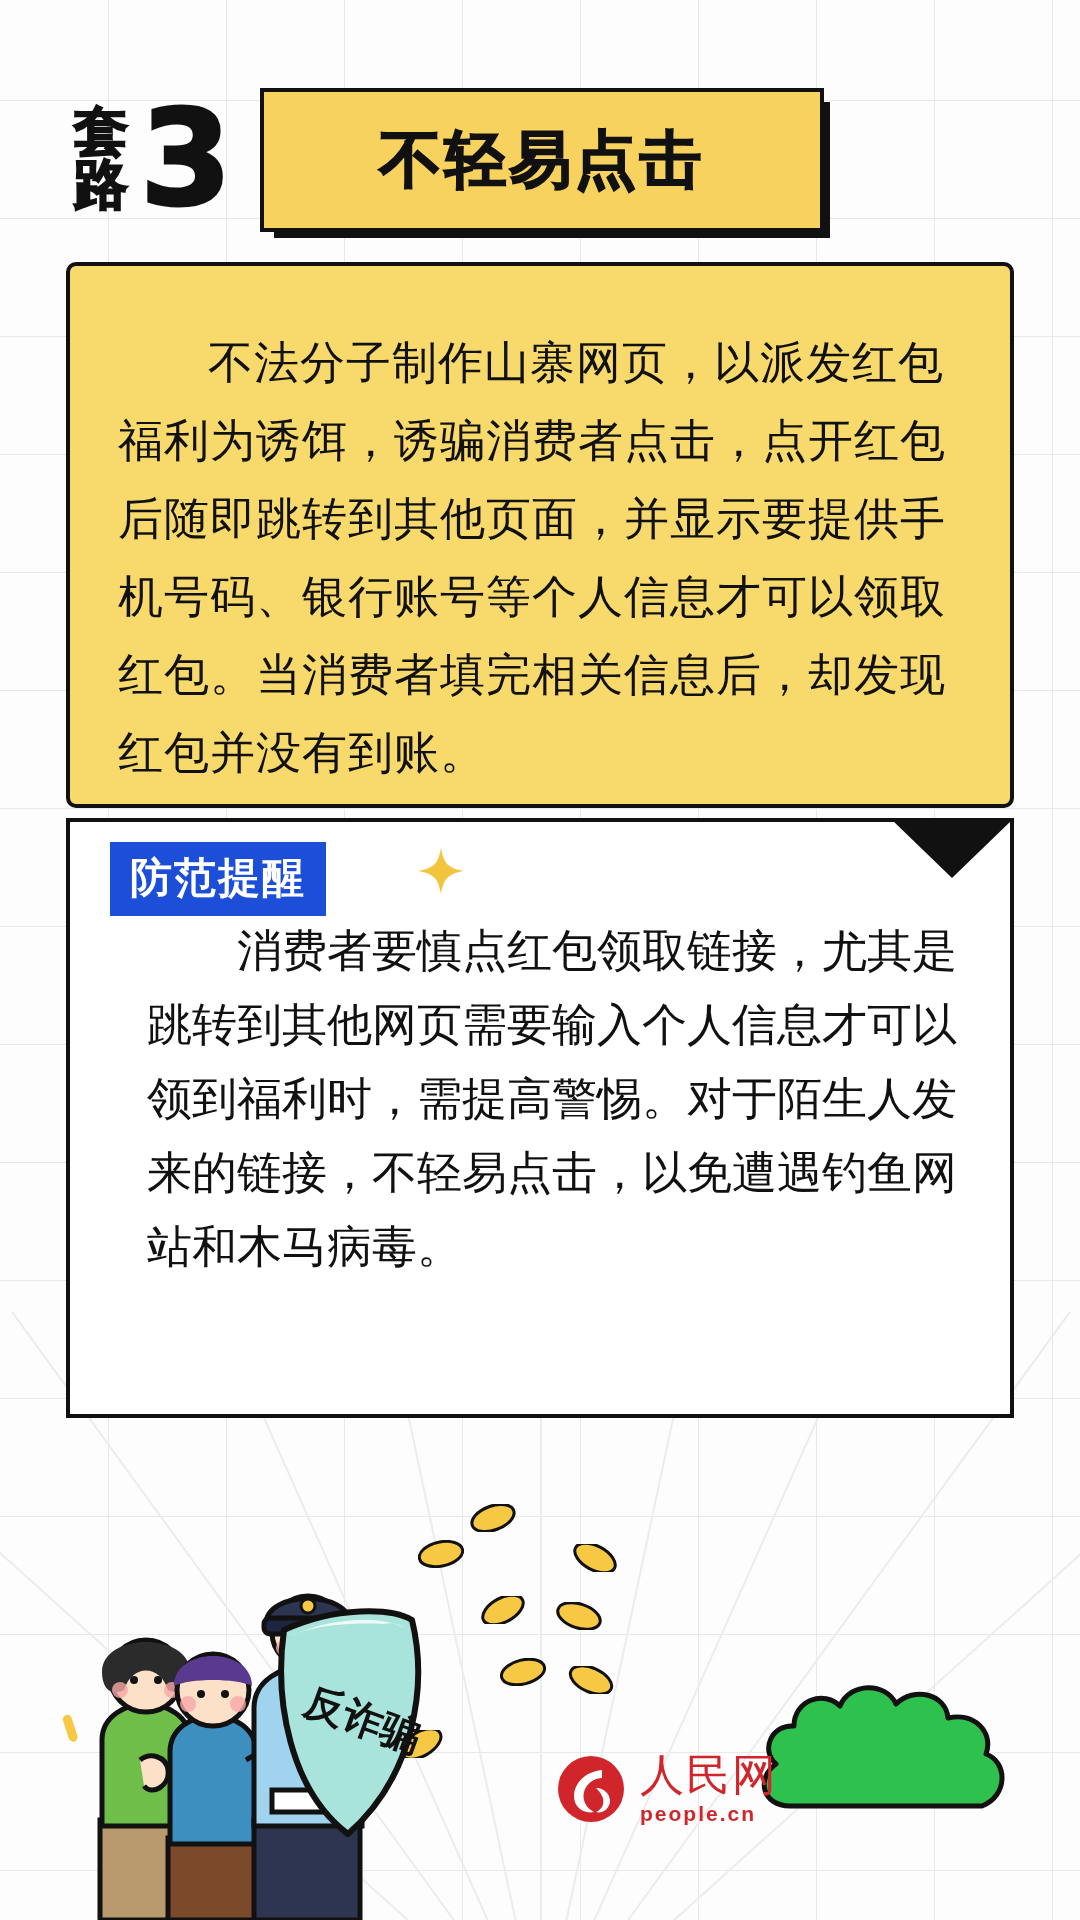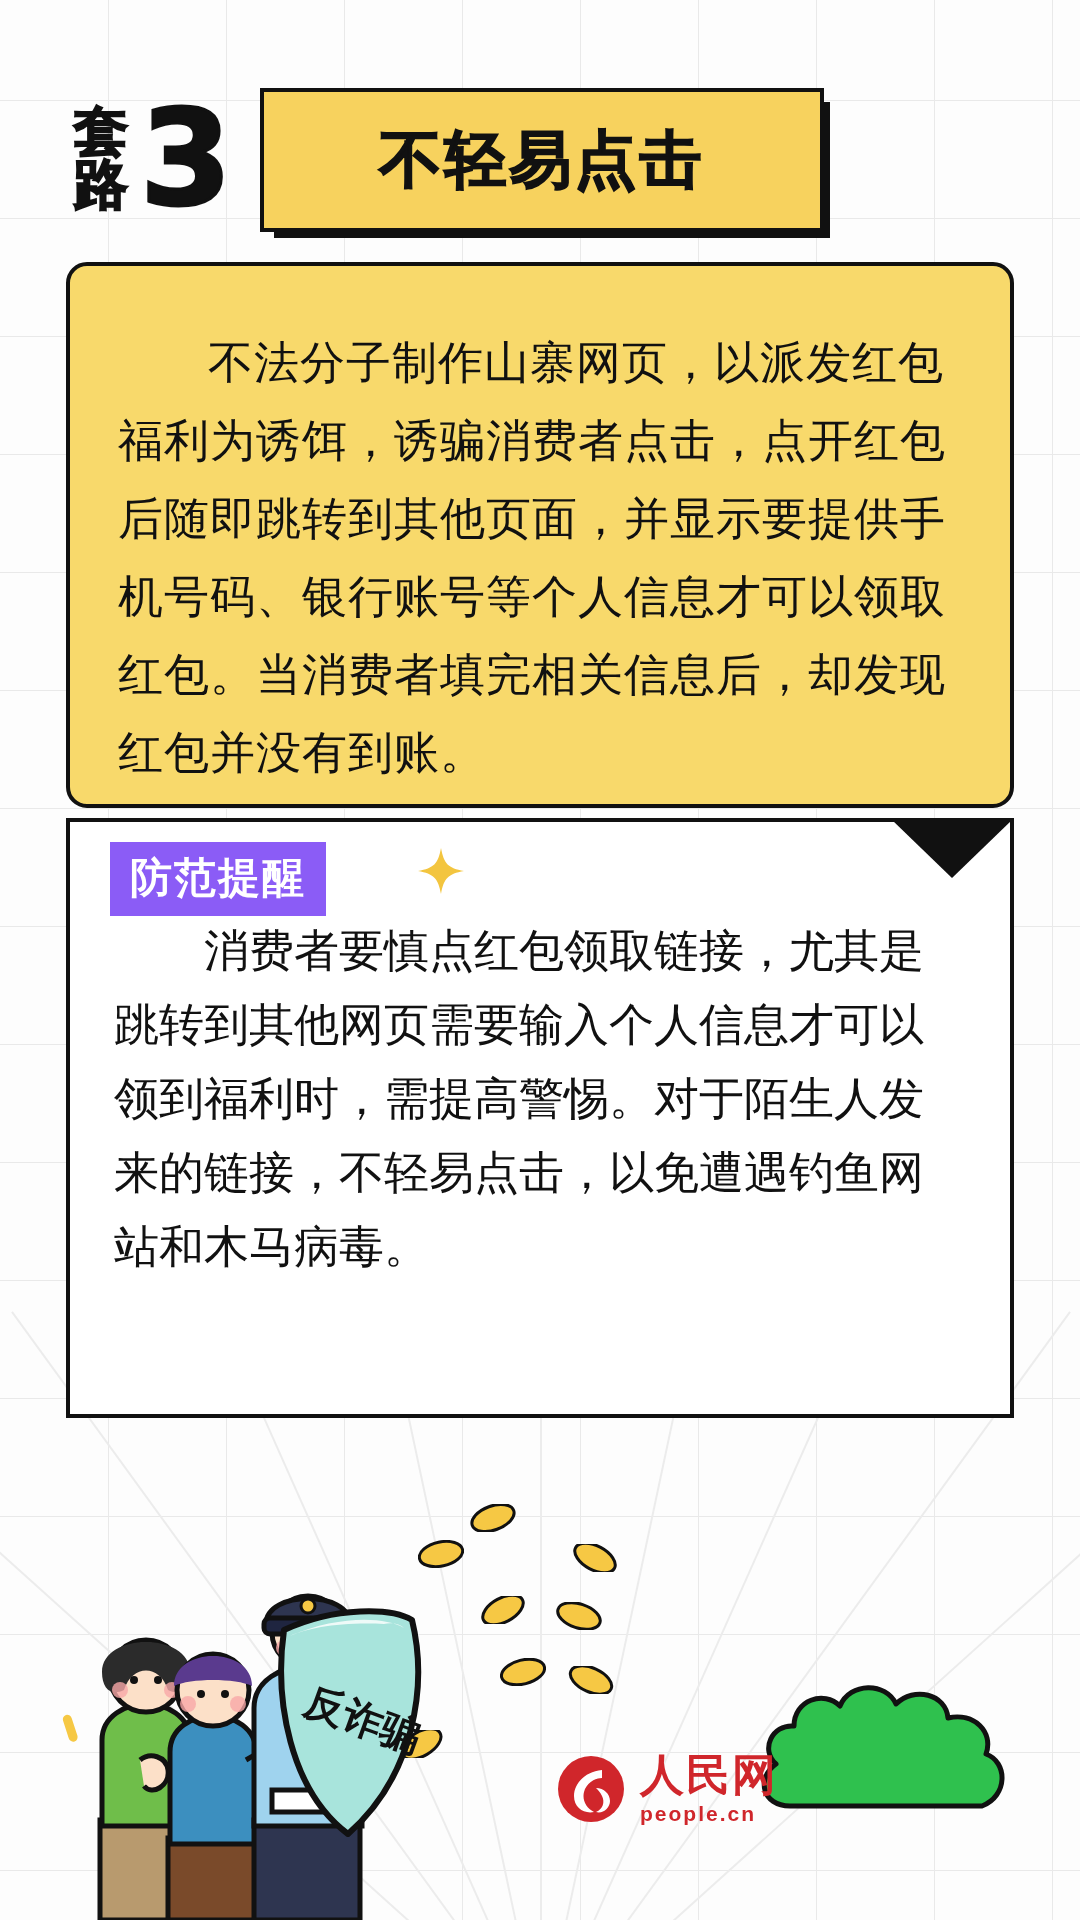--- a/index.html
+++ b/index.html
@@ -81,21 +81,21 @@
     font-size:62px;font-weight:900;color:#111;
     letter-spacing:3px;
     font-family:"DejaVu Sans",sans-serif;
     -webkit-text-stroke:1.5px #111;
   }
   
   #desc-card{
     position:absolute;left:66px;top:262px;width:948px;height:546px;
     background:#F8D96B;
     border:4px solid #111;
-    border-radius:21px;
+    border-radius:10px;
     box-sizing:border-box;
     padding:58px 48px 40px 48px;
   }
   #desc-text{
     font-size:45px;
     line-height:78px;
     color:#111;
     text-indent:90px;
     letter-spacing:1px;
     font-family:"DejaVu Sans",sans-serif;
@@ -107,21 +107,21 @@
     background:#ffffff;
     border:4px solid #111;
     box-sizing:border-box;
     padding:0;
   }
   #tip-head{
     position:relative;height:86px;
   }
   #tip-label{
     position:absolute;left:40px;top:20px;
-    background:#8b5cf6;color:#fff;
+    background:#1d4ed8;color:#fff;
     font-size:42px;font-weight:900;
     padding:8px 20px 10px 20px;
     letter-spacing:2px;
     font-family:"DejaVu Sans",sans-serif;
   }
   #tip-spark{
     position:absolute;left:348px;top:26px;
     width:46px;height:46px;
   }
   #tip-corner{
@@ -132,33 +132,34 @@
     border-top:58px solid #111;
   }
   #tip-text{
     padding:6px 44px 0 44px;
     font-size:45px;
     line-height:74px;
     color:#111;
     text-indent:90px;
     font-family:"DejaVu Sans",sans-serif;
     font-weight:500;
+    margin-left:33px;
   }
   
   #illustration{
     position:absolute;left:0;right:0;bottom:0;height:500px;
   }
   
   #logo{
     position:absolute;left:556px;bottom:96px;
     display:flex;align-items:center;gap:14px;
   }
   #logo-mark{width:70px;height:70px;}
   #logo-text-wrap{display:flex;flex-direction:column;line-height:1;}
-  #logo-cn{font-size:44px;font-weight:700;color:#D0262B;letter-spacing:2px;font-family:"DejaVu Sans",sans-serif;}
+  #logo-cn{font-size:44px;font-weight:400;color:#D0262B;letter-spacing:2px;font-family:"DejaVu Sans",sans-serif;}
   #logo-en{font-size:21px;font-weight:700;color:#D0262B;letter-spacing:2px;margin-top:6px;font-family:"Liberation Sans",sans-serif;}
   .coin{position:absolute;}
   #bush{position:absolute;right:58px;bottom:108px;}
 </style>
 </head>
 <body>
 
 <div id="bg-grid"></div>
 <div id="bg-perspective">
   <span style="transform:rotate(-48deg)"></span>

